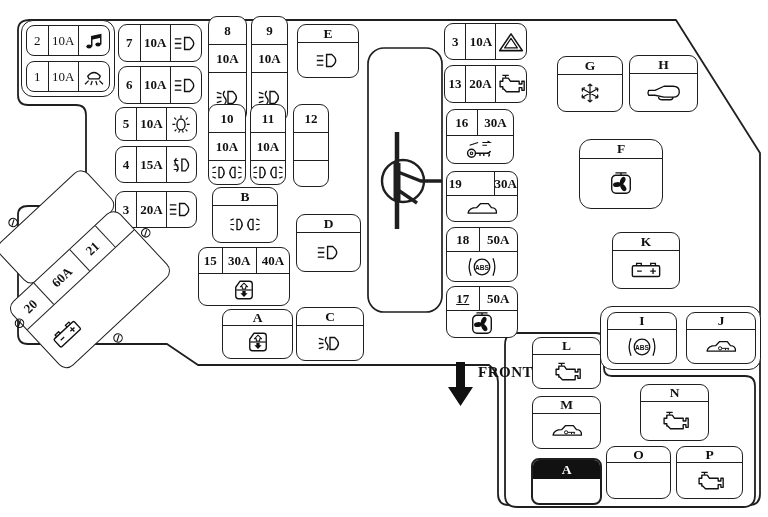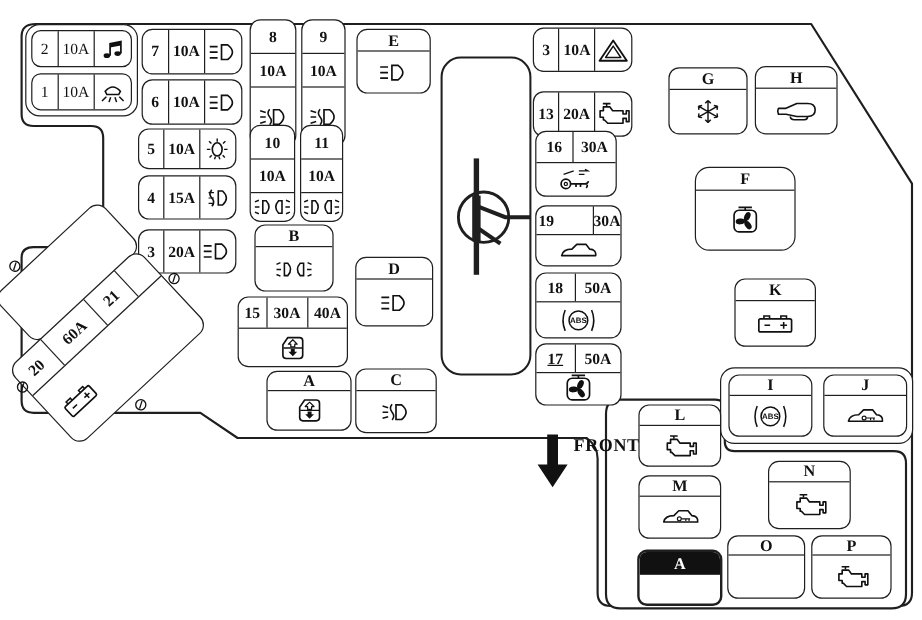--- a/index.html
+++ b/index.html
@@ -198,20 +198,25 @@
     <span class="row r1">11</span>
     <span class="row r2">10A</span>
     <span class="row r3 ic">
         <svg width="32" height="19" viewBox="0 0 34 20">
           <path d="M8.5 4.5 H11.5 Q16.5 10 11.5 15.5 H8.5 Z" fill="none" stroke="#111" stroke-width="1.4"></path>
           <path d="M25.5 4.5 H22.5 Q17.5 10 22.5 15.5 H25.5 Z" fill="none" stroke="#111" stroke-width="1.4"></path>
           <path d="M5 4 l-3.5 1.5 M5.5 10 H1.5 M5 16 l-3.5 -1.5 M29 4 l3.5 1.5 M28.5 10 H32.5 M29 16 l3.5 -1.5" stroke="#111" stroke-width="1.3" fill="none"></path>
         </svg>
       </span>
   </div>
+  <div class="blk fv" style="left:293px;top:104px;width:36px;height:83px;">
+    <span class="row r1">12</span>
+    <span class="row r2"></span>
+    <span class="row r3"></span>
+  </div>
 
   <div class="blk relay" style="left:212px;top:187px;width:66px;height:56px;">
     <span class="rlabel">B</span>
     <span class="ricon">
         <svg width="32" height="19" viewBox="0 0 34 20">
           <path d="M8.5 4.5 H11.5 Q16.5 10 11.5 15.5 H8.5 Z" fill="none" stroke="#111" stroke-width="1.4"></path>
           <path d="M25.5 4.5 H22.5 Q17.5 10 22.5 15.5 H25.5 Z" fill="none" stroke="#111" stroke-width="1.4"></path>
           <path d="M5 4 l-3.5 1.5 M5.5 10 H1.5 M5 16 l-3.5 -1.5 M29 4 l3.5 1.5 M28.5 10 H32.5 M29 16 l3.5 -1.5" stroke="#111" stroke-width="1.3" fill="none"></path>
         </svg>
       </span>
@@ -267,21 +272,21 @@
   <div class="blk fh" style="left:444px;top:23px;width:83px;height:37px;">
     <span class="cell num">3</span>
     <span class="cell amp">10A</span>
     <span class="cell ic">
         <svg width="26" height="20" viewBox="0 0 28 22">
           <path d="M14 2 L26.5 20.5 H1.5 Z" fill="none" stroke="#111" stroke-width="1.7" stroke-linejoin="round"></path>
           <path d="M14 7 L21 17.5 H7 Z" fill="none" stroke="#111" stroke-width="1.3" stroke-linejoin="round"></path>
         </svg>
       </span>
   </div>
-  <div class="blk fh" style="left:444px;top:65px;width:83px;height:38px;margin-top:11px;">
+  <div class="blk fh" style="left:444px;top:65px;width:83px;height:38px;">
     <span class="cell num">13</span>
     <span class="cell amp">20A</span>
     <span class="cell ic">
         <svg width="30" height="20" viewBox="0 0 32 22">
           <path d="M10 4 V1.5 M6.5 1.5 H13.5" stroke="#111" stroke-width="1.4" fill="none"></path>
           <path d="M4 8 H7 V4.5 H13 L15.5 8 H25 V11 H28 V8 H30.5 V18 H28 V15 H25 V19.5 H11 L8 16.5 H7 V14 H4 Z" fill="none" stroke="#111" stroke-width="1.5" stroke-linejoin="round"></path>
         </svg>
       </span>
   </div>
 

